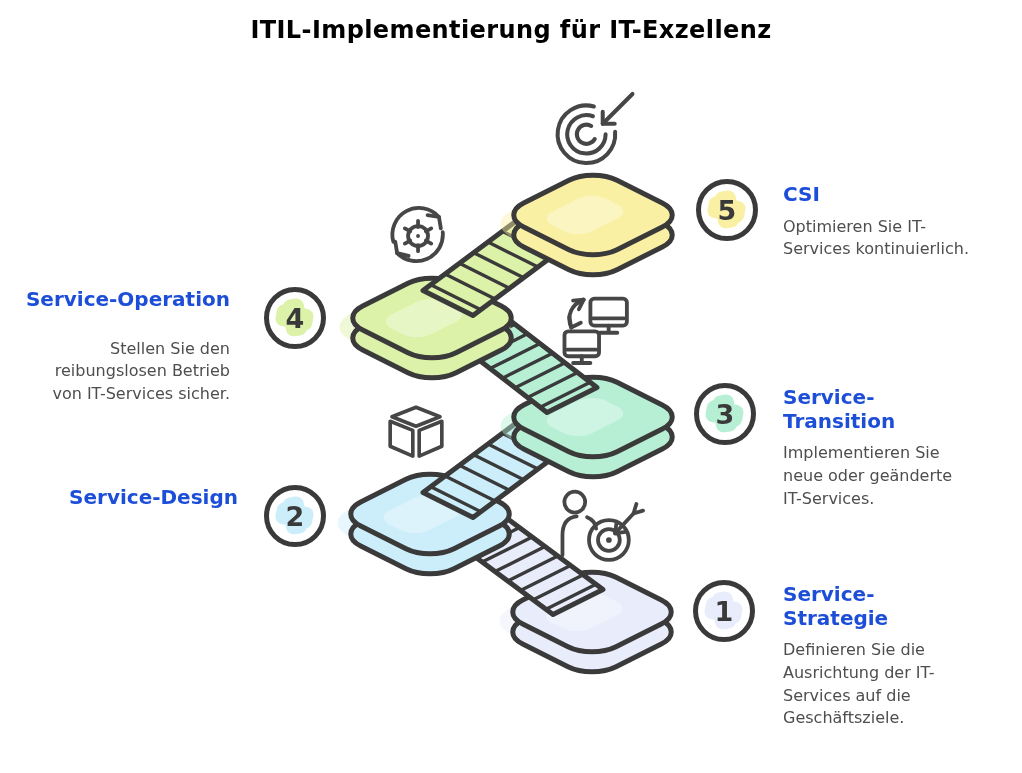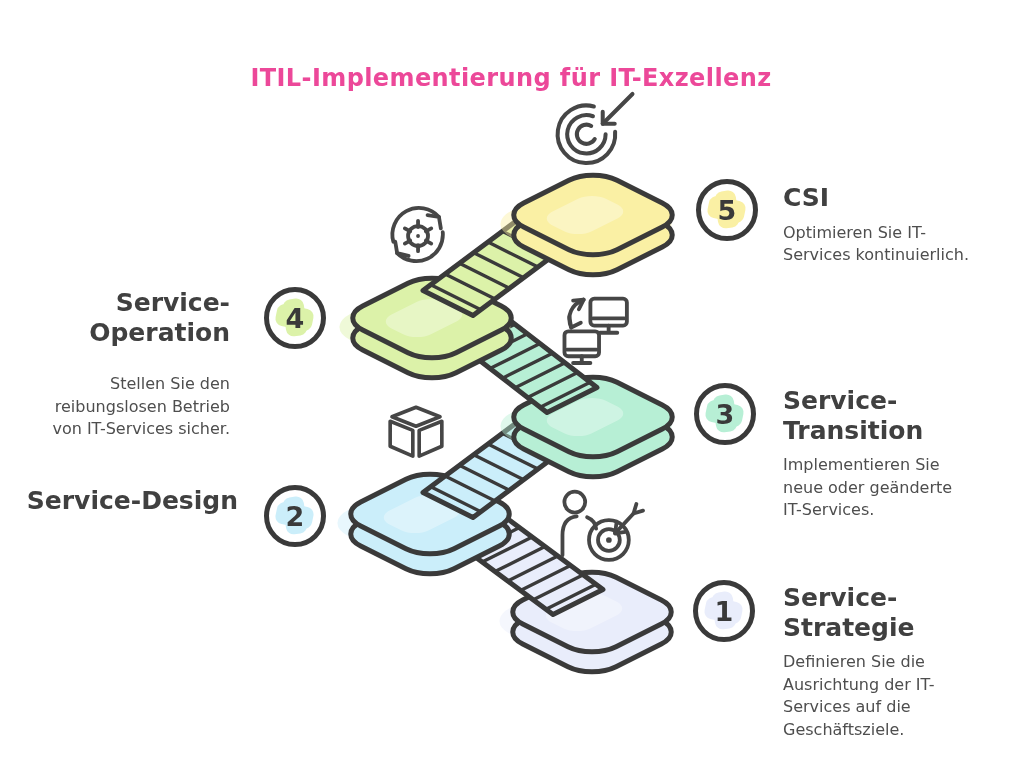--- a/index.html
+++ b/index.html
@@ -6,25 +6,25 @@
   body{
     width:1022px;height:773px;position:relative;overflow:hidden;
     background:#ffffff;
     font-family:"DejaVu Sans","Liberation Sans",sans-serif;
   }
   .canvas{position:absolute;inset:0}
   #stairs{position:absolute;left:0;top:0}
 
   .main-title{
     position:absolute;top:16px;left:0;width:100%;text-align:center;
-    font-size:24px;font-weight:bold;color:#ec4899;letter-spacing:.4px;margin-top:48px;
+    font-size:24px;font-weight:bold;color:#000000;letter-spacing:.4px;
   }
 
   .stage{position:absolute}
-  .stage .t{font-weight:bold;font-size:25px;line-height:1.18;color:#404040;white-space:pre-line}
+  .stage .t{font-weight:bold;font-size:20px;line-height:1.18;color:#1d4ed8;white-space:pre-line}
   .stage .d{margin-top:9px;font-size:16px;line-height:1.42;color:#4e4e4e;white-space:pre-line}
   .stage.left{text-align:right}
   #stage-5{left:783px;top:183px;width:215px}
   #stage-3{left:783px;top:386px;width:215px}
   #stage-1{left:783px;top:583px;width:215px}
   #stage-4{right:792px;top:288px;width:235px}
   #stage-2{right:784px;top:486px;width:235px}
   #stage-4 .d{margin-top:26px}
 
   .badge{

